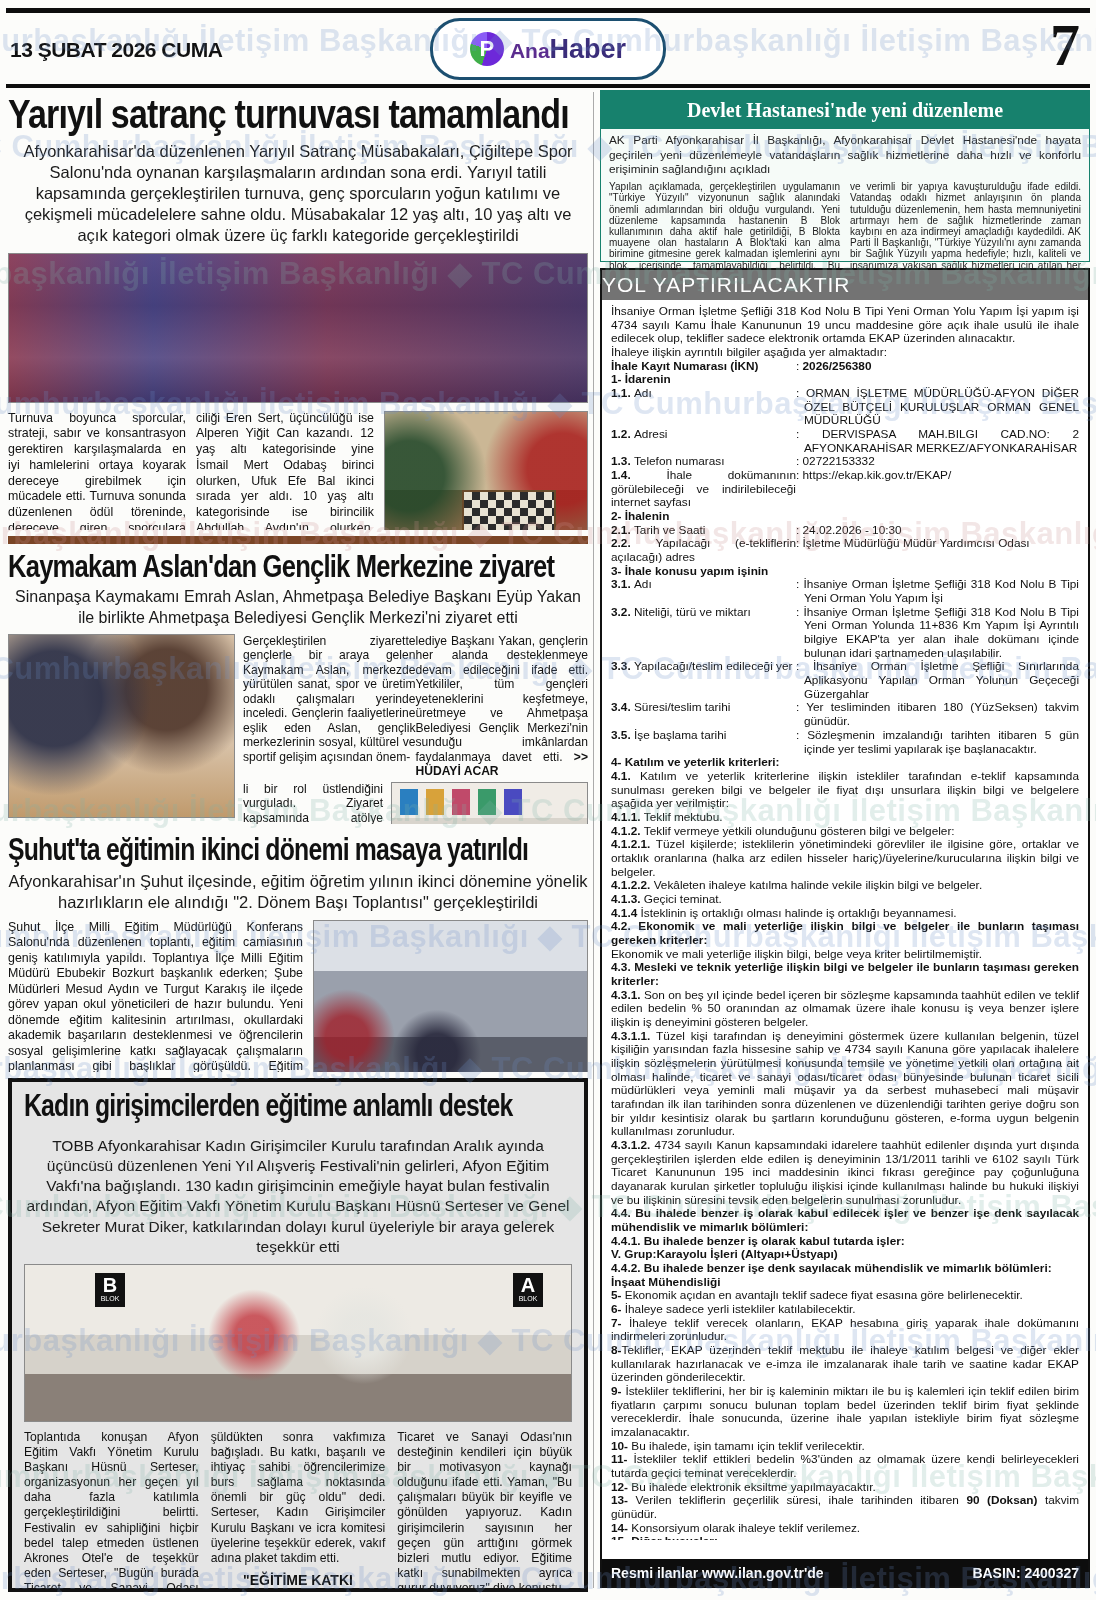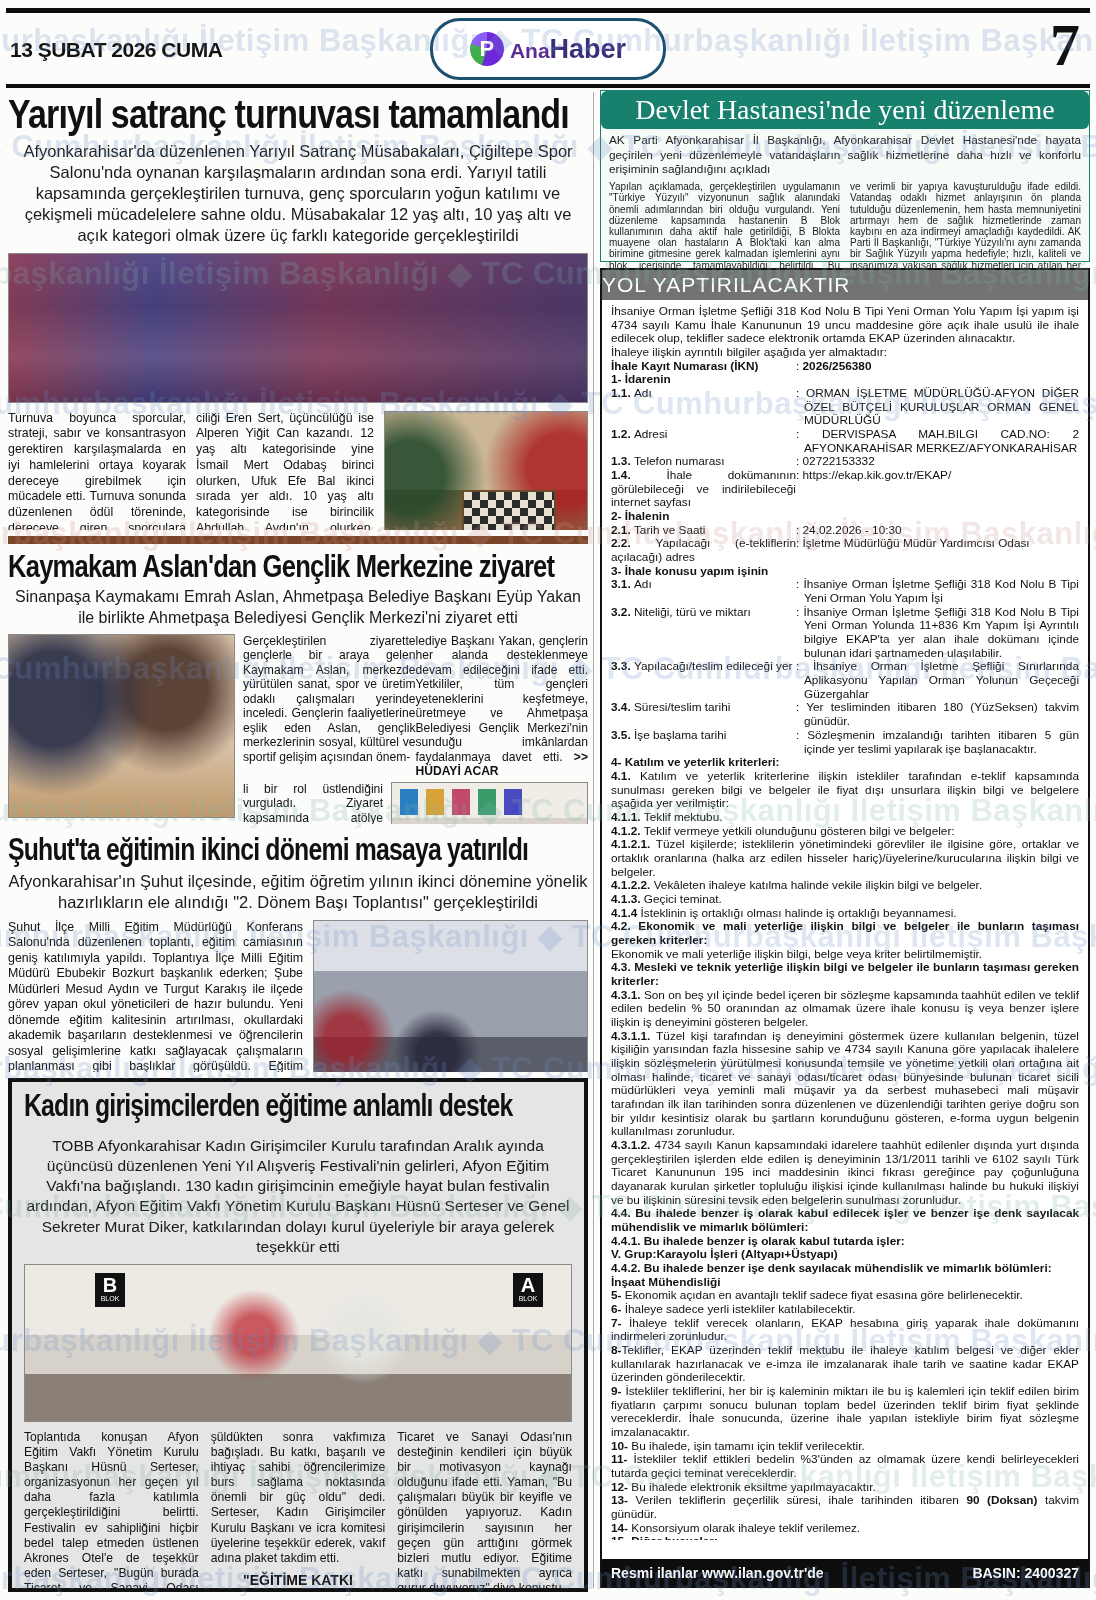--- a/index.html
+++ b/index.html
@@ -80,22 +80,22 @@
   .sign{position:absolute;top:8px;width:30px;height:34px;background:#111;color:#fff;text-align:center;line-height:1;}
   .sign .big{font-size:20px;font-weight:bold;display:block;margin-top:2px;}
   .sign .sub{font-size:7px;display:block;}
   .w-cols{display:flex;gap:12px;margin-top:8px;font-size:12.2px;line-height:1.24;}
   .w-cols > div{flex:1;}
   .w-sub{font-weight:bold;text-align:center;font-size:14px;margin:6px 0;}
   .w-close{margin-top:4px;}
   
   .hosp{position:absolute;left:600px;top:90px;width:490px;height:172px;border:1px solid #17816d;
       background:#f6fbf8;z-index:1;box-sizing:border-box;}
-  .h-bar{height:38px;background:#17816d;color:#fff;font-family:"Liberation Serif",serif;font-weight:normal;
-      font-size:28px;text-align:center;line-height:38px;border-radius:6px;}
+  .h-bar{height:38px;background:#17816d;color:#fff;font-family:"Liberation Serif",serif;font-weight:bold;
+      font-size:20px;text-align:center;line-height:38px;}
   .h-deck{font-size:11.8px;line-height:1.25;padding:4px 8px 2px;text-align:justify;color:#222;}
   .h-cols{column-count:2;column-gap:10px;padding:2px 8px 4px;font-size:10px;line-height:1.12;text-align:justify;color:#222;}
   .notice{position:absolute;left:600px;top:268px;width:490px;height:1320px;border:2px solid #111;
       background:#fff;z-index:1;box-sizing:border-box;}
   .n-bar{height:30px;background:#737373;color:#fff;font-weight:normal;font-size:21px;text-align:left;
       line-height:30px;letter-spacing:1px;}
   .n-body{padding:5px 9px;font-size:11.8px;line-height:1.16;text-align:justify;height:1230px;overflow:hidden;}
   .nkv{display:flex;}
   .nk{width:185px;flex:none;}
   .nv{flex:1;padding-left:8px;text-indent:-8px;}

